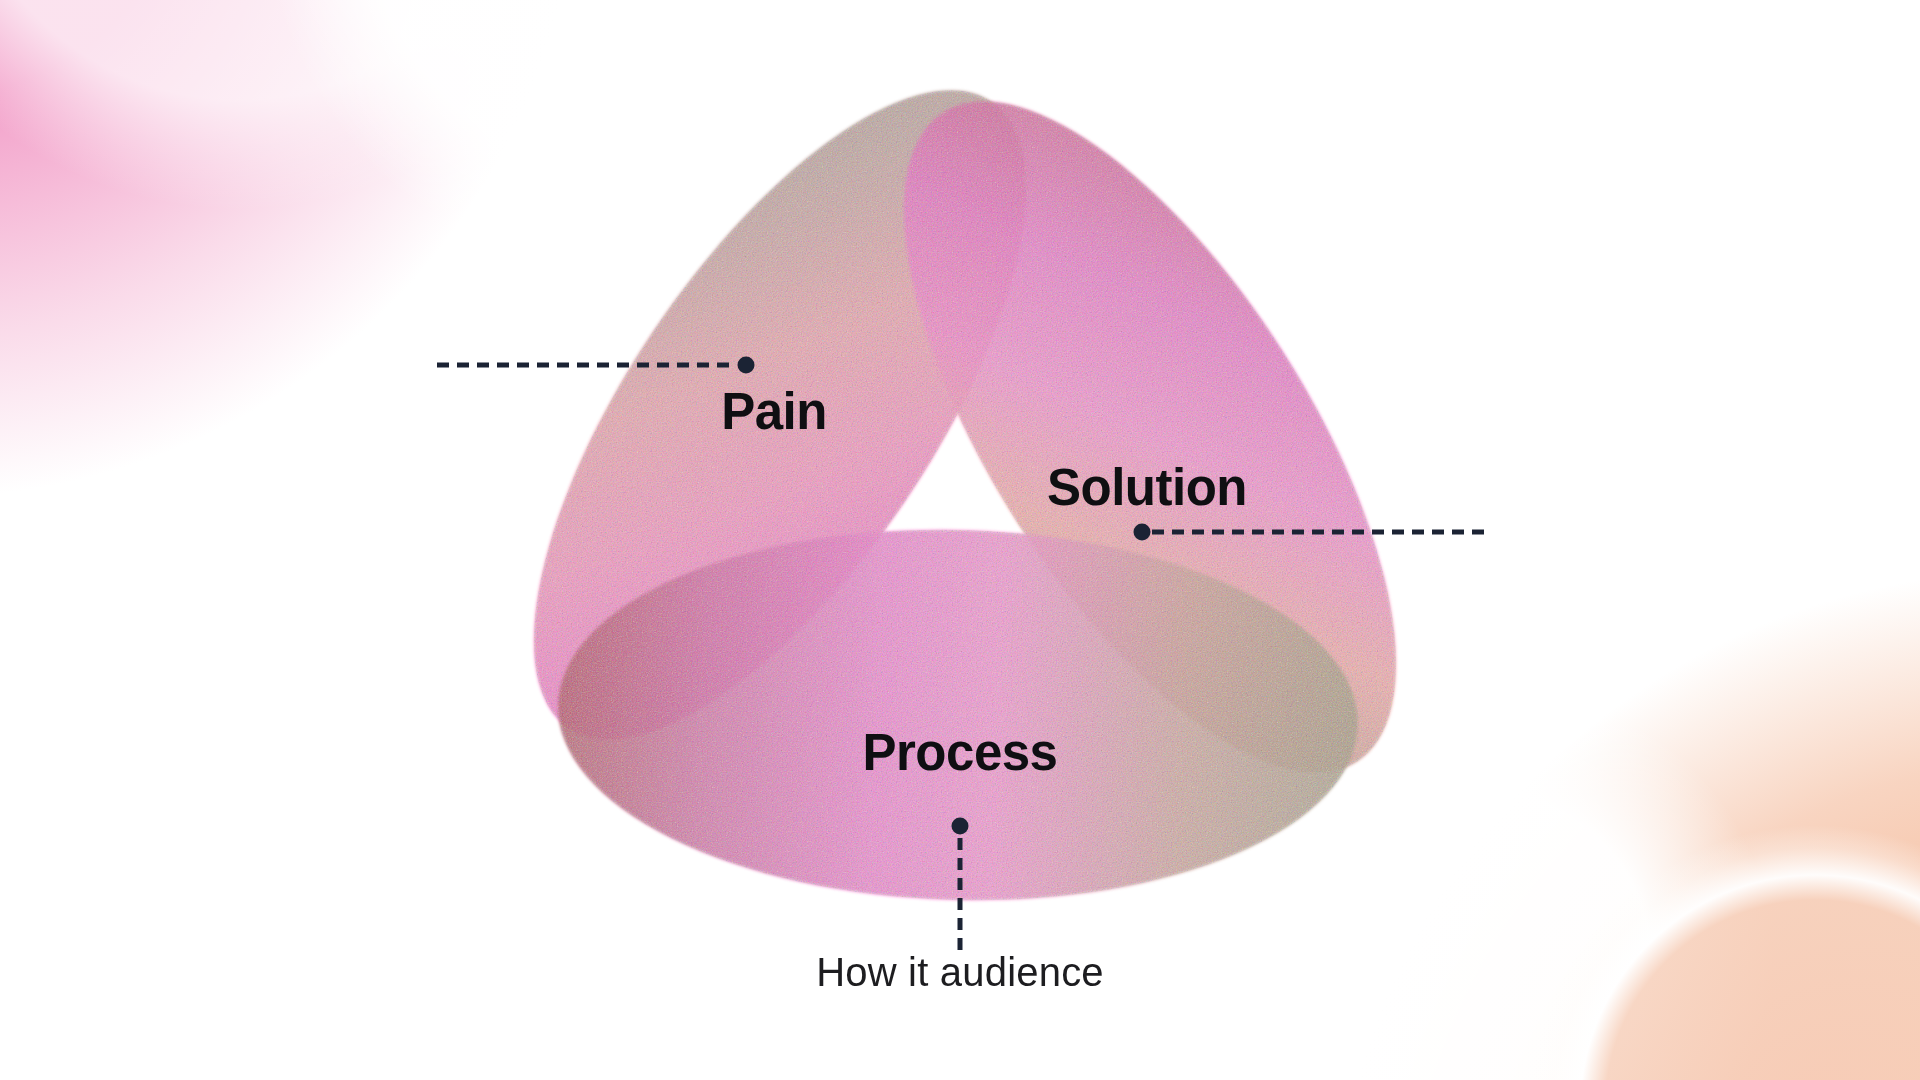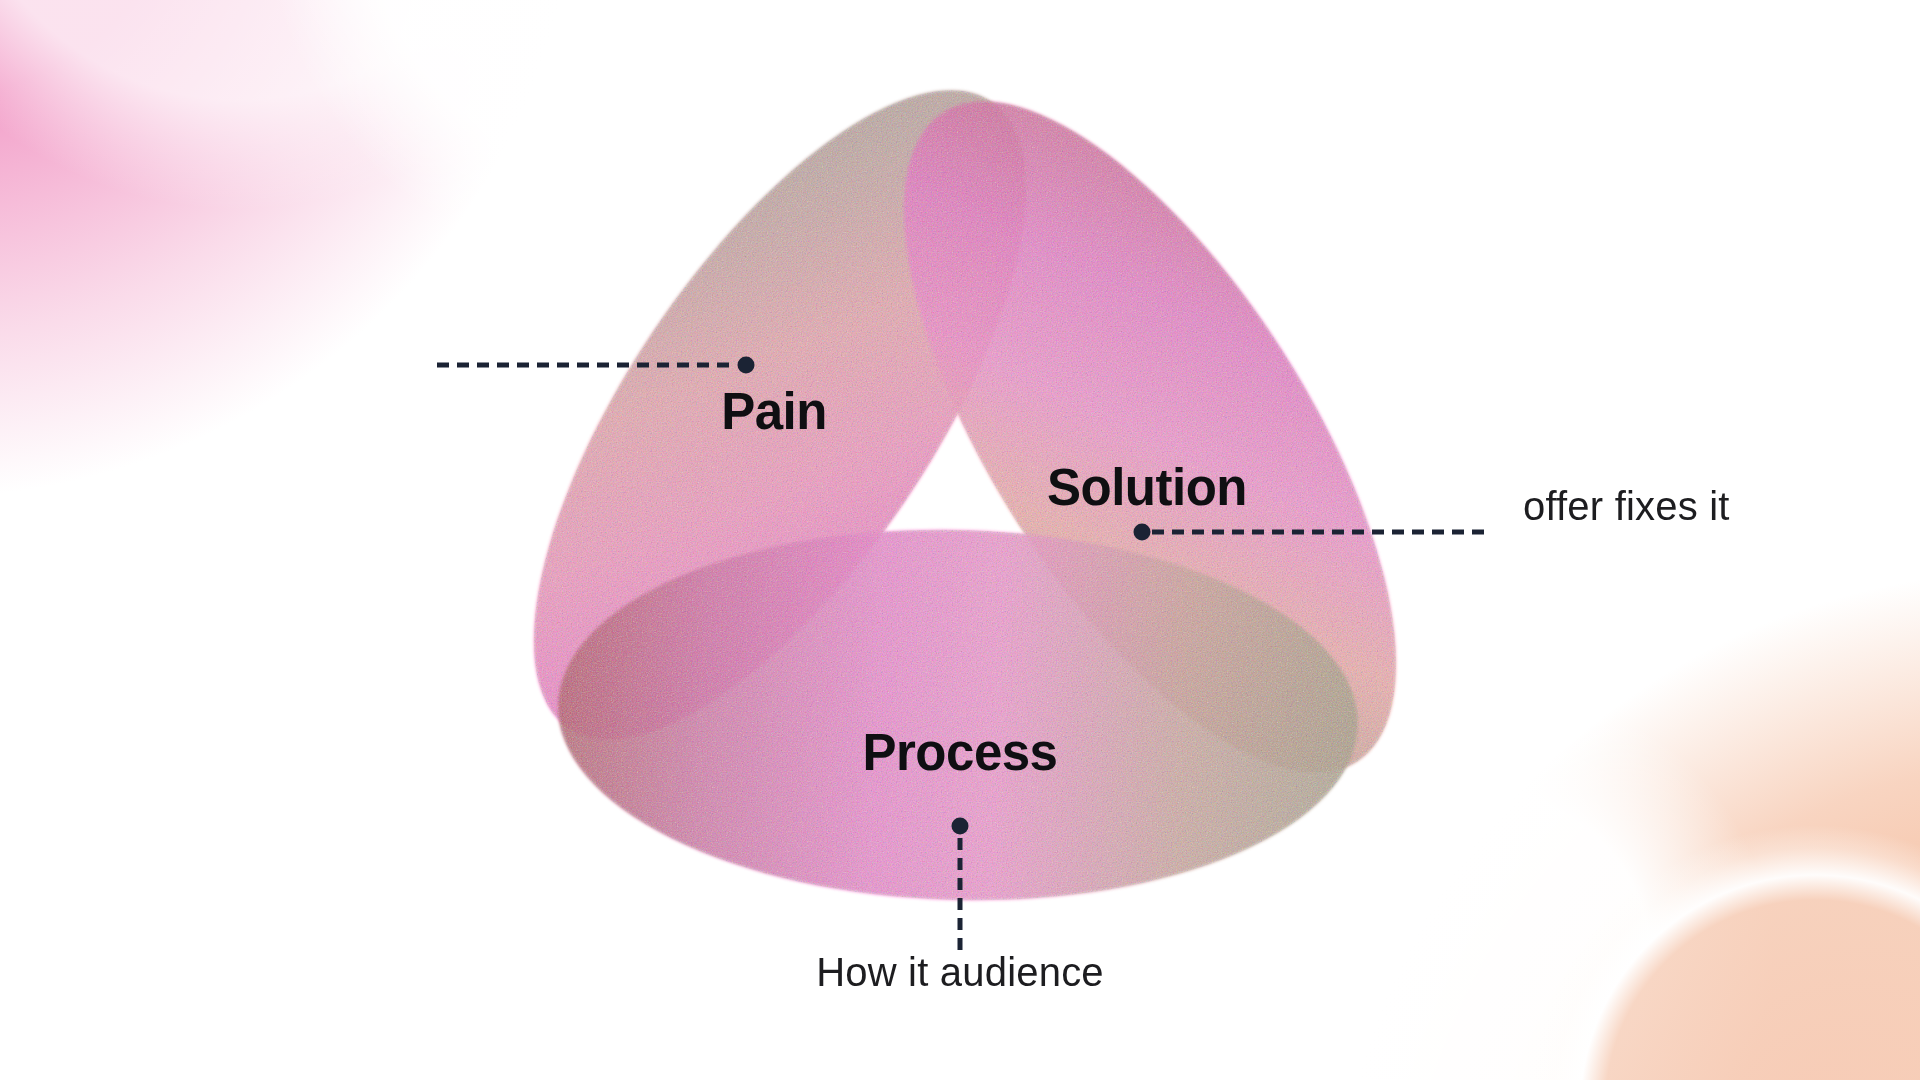--- a/index.html
+++ b/index.html
@@ -101,20 +101,19 @@
 <div id="ann-pain" class="txt ann center">
 </div>
 
 <div id="lbl-pain" class="txt lbl center">
   <div>Pain</div>
 </div>
 
 <div id="lbl-solution" class="txt lbl center">Solution</div>
 
 <div id="ann-solution" class="txt ann">
-  <div>offer fixes it</div>
 </div>
 
 <div id="lbl-process" class="txt lbl center">Process</div>
 
 <div id="ann-process" class="txt ann center">
   <div>How it audience</div>
 </div>
 
 </body></html>

